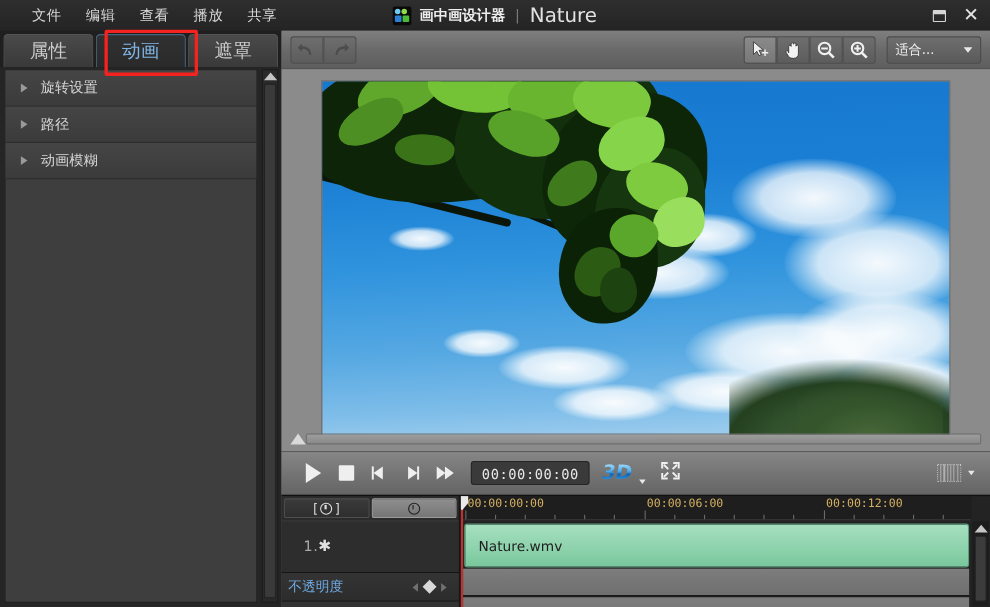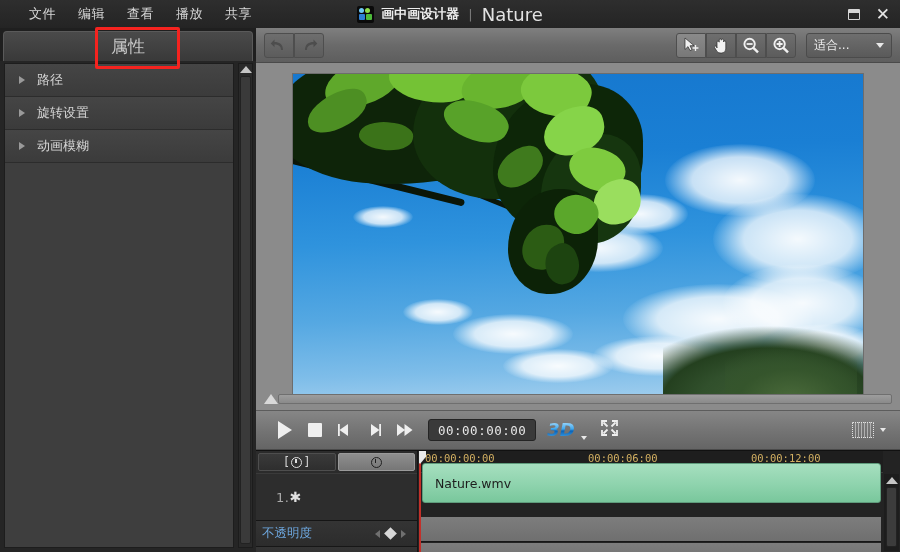--- a/index.html
+++ b/index.html
@@ -283,21 +283,21 @@
   .playhead {
     position: absolute; top: 0; left: 0; width: 2px; height: 102px;
     background: #c2302a; z-index: 4;
   }
   .playhead-cap {
     position: absolute; top: 0; left: -5px; width: 12px; height: 13px;
     background: #e9e9e9;
     clip-path: polygon(0 0, 100% 0, 100% 45%, 50% 100%, 0 45%);
   }
   .clip {
-    position: absolute; left: 3px; top: 12px; right: 2px; height: 40px;
+    position: absolute; left: 3px; top: 25px; right: 2px; height: 40px;
     background: linear-gradient(180deg, #a6dfbf 0%, #8ed3ad 55%, #79c79c 100%);
     border: 1px solid #5f9c7c; border-radius: 3px;
     display: flex; align-items: center; padding-left: 12px;
     color: #1d1d1d; font-size: 12.5px;
   }
   .kf-lane {
     position: absolute; left: 2px; right: 2px; height: 25px;
     background: linear-gradient(180deg, #7d7d7d 0%, #6f6f6f 100%);
     border-bottom: 1px solid #171717;
   }
@@ -353,30 +353,32 @@
     <div class="win-btn">
       <div class="close-glyph">✕</div>
     </div>
   </div>
 </div>
 
 <div class="left-panel">
 
   <div class="tabs">
     <div class="tab">属性</div>
+    <div class="tab active">动画</div>
+    <div class="tab">遮罩</div>
   </div>
 
   <div class="accordion-wrap">
     <div class="acc-row">
       <span class="acc-arrow"></span>
-      <span class="acc-label">路径</span>
+      <span class="acc-label">旋转设置</span>
     </div>
     <div class="acc-row">
       <span class="acc-arrow"></span>
-      <span class="acc-label">旋转设置</span>
+      <span class="acc-label">路径</span>
     </div>
     <div class="acc-row">
       <span class="acc-arrow"></span>
       <span class="acc-label">动画模糊</span>
     </div>
     <div class="acc-body"></div>
   </div>
 
   <div class="left-scroll">
     <div class="sb-arrow-up"></div>

